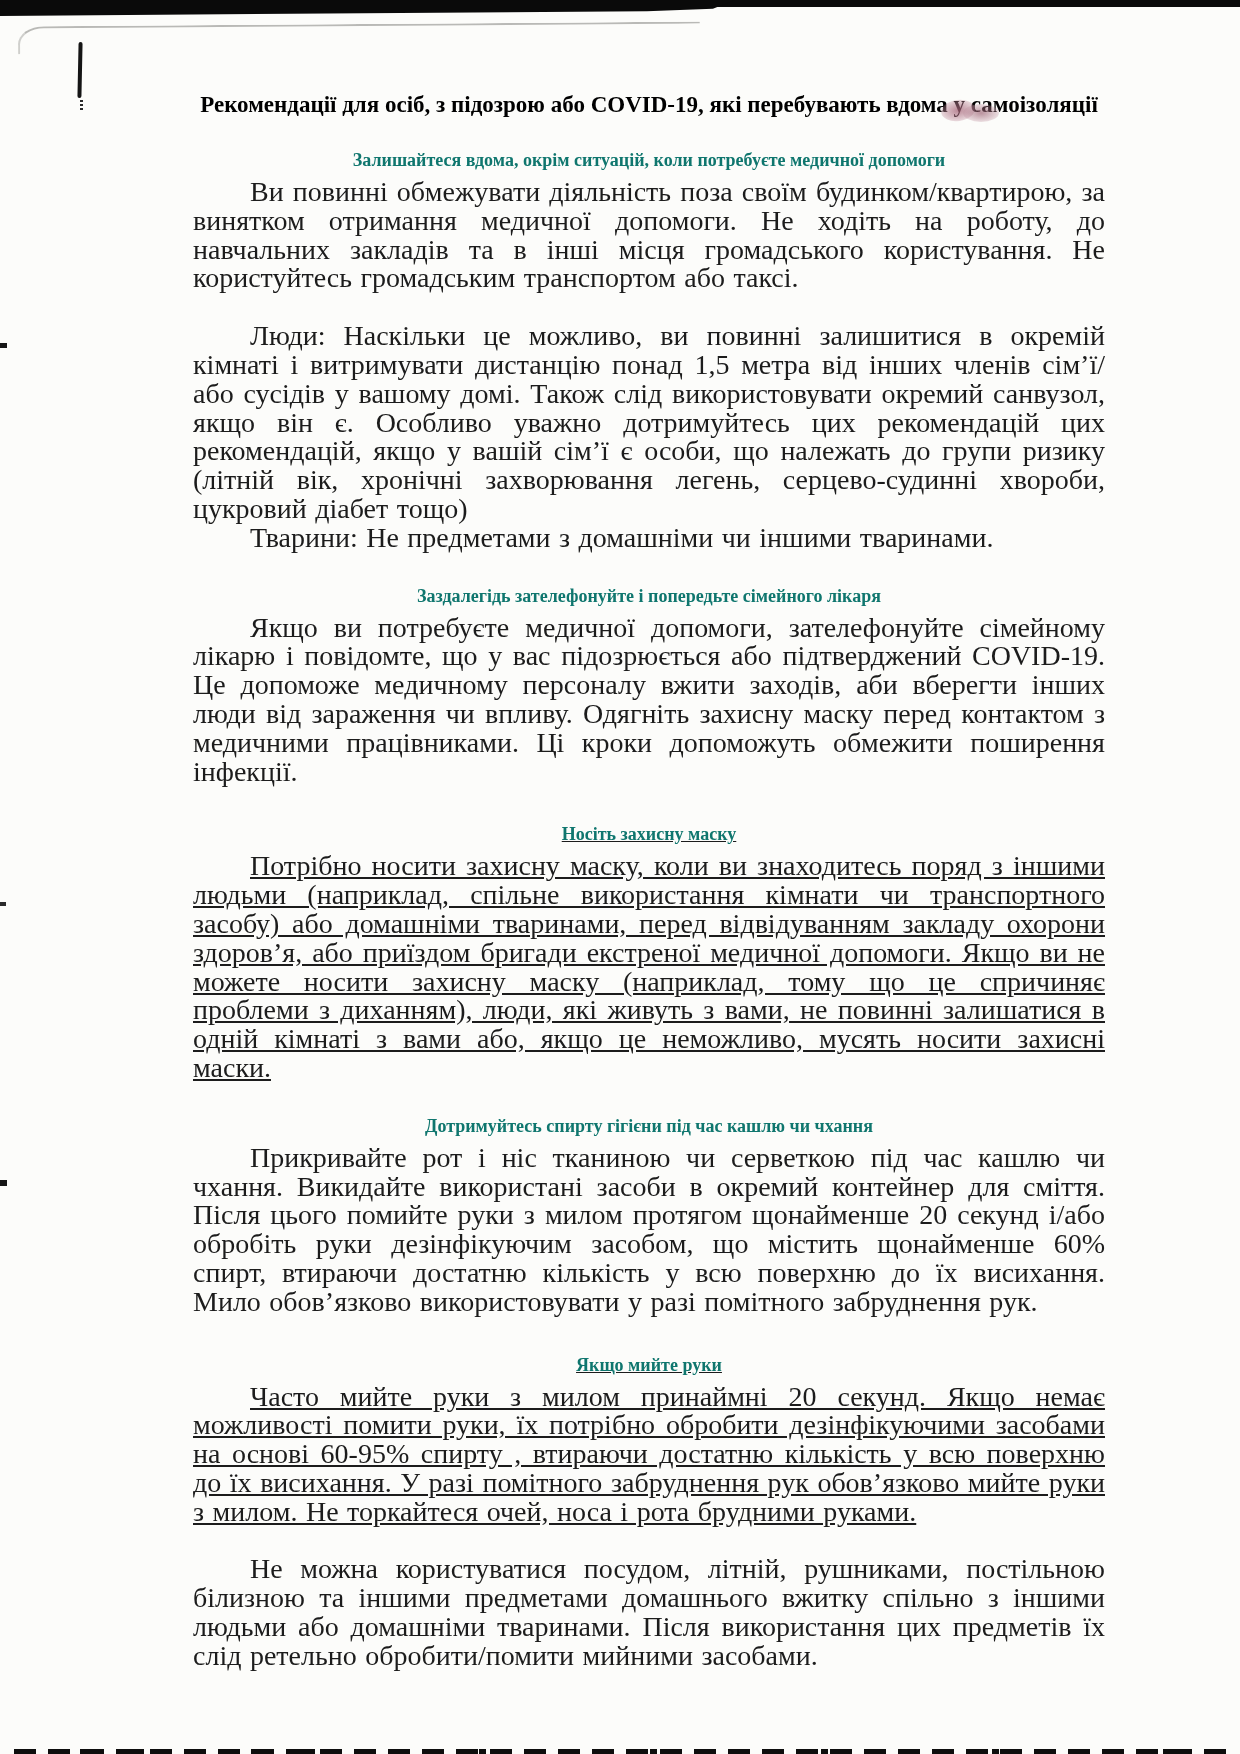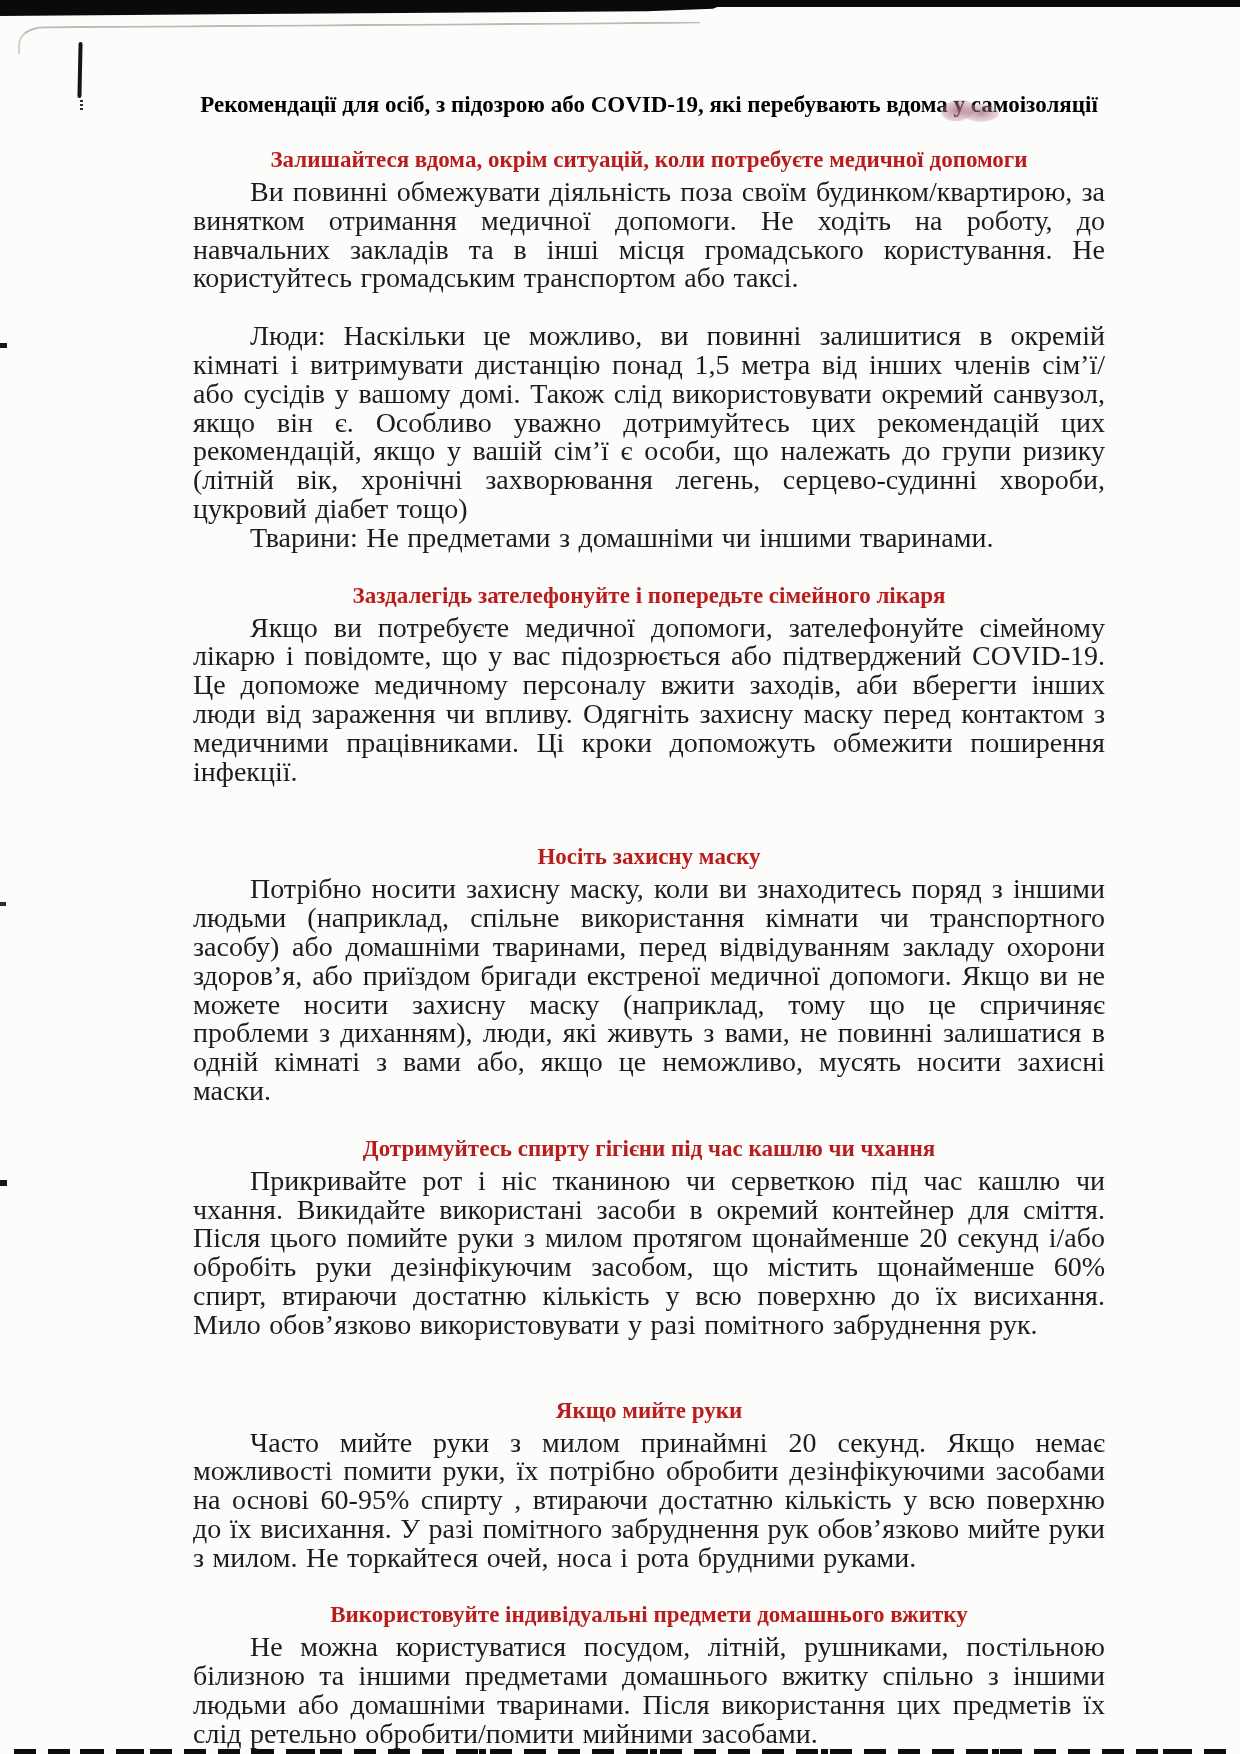--- a/index.html
+++ b/index.html
@@ -82,27 +82,27 @@
   }
   .doc-title {
     font-weight: bold;
     font-size: 23px;
     line-height: 30px;
     text-align: center;
     color: #000;
     margin: 0 0 26px 0;
   }
   .section { margin-top: 29px; }
-  .section.gap-lg { margin-top: 57px; }
+  .section.gap-lg { margin-top: 34px; text-decoration: underline; }
   .section-heading {
     font-weight: bold;
-    font-size: 23px;
+    font-size: 18px;
     line-height: 28px;
     text-align: center;
-    color: #b91c1c;
+    color: #0f766e;
     margin: 0 0 4px 0;
   }
   .para {
     font-size: 28px;
     line-height: 28.8px;
     text-align: justify;
     text-indent: 57px;
     margin: 0;
     word-spacing: 1.5px;
   }
@@ -150,21 +150,20 @@
       <div class="section-heading">Дотримуйтесь спирту гігієни під час кашлю чи чхання</div>
       <p class="para">Прикривайте рот і ніс тканиною чи серветкою під час кашлю чи чхання. Викидайте використані засоби в окремий контейнер для сміття. Після цього помийте руки з милом протягом щонайменше 20 секунд і/або обробіть руки дезінфікуючим засобом, що містить щонайменше 60% спирт, втираючи достатню кількість у всю поверхню до їх висихання. Мило обов’язково використовувати у разі помітного забруднення рук.</p>
     </div>
 
     <div class="section gap-lg">
       <div class="section-heading">Якщо мийте руки</div>
       <p class="para">Часто мийте руки з милом принаймні 20 секунд. Якщо немає можливості помити руки, їх потрібно обробити дезінфікуючими засобами на основі 60-95% спирту , втираючи достатню кількість у всю поверхню до їх висихання. У разі помітного забруднення рук обов’язково мийте руки з милом. Не торкайтеся очей, носа і рота брудними руками.</p>
     </div>
 
     <div class="section">
-      <div class="section-heading">Використовуйте індивідуальні предмети домашнього вжитку</div>
       <p class="para">Не можна користуватися посудом, літній, рушниками, постільною білизною та іншими предметами домашнього вжитку спільно з іншими людьми або домашніми тваринами. Після використання цих предметів їх слід ретельно обробити/помити мийними засобами.</p>
     </div>
 
   </div>
 
   <div class="smudge-a"></div>
   <div class="smudge-b"></div>
 
 </div>
 

